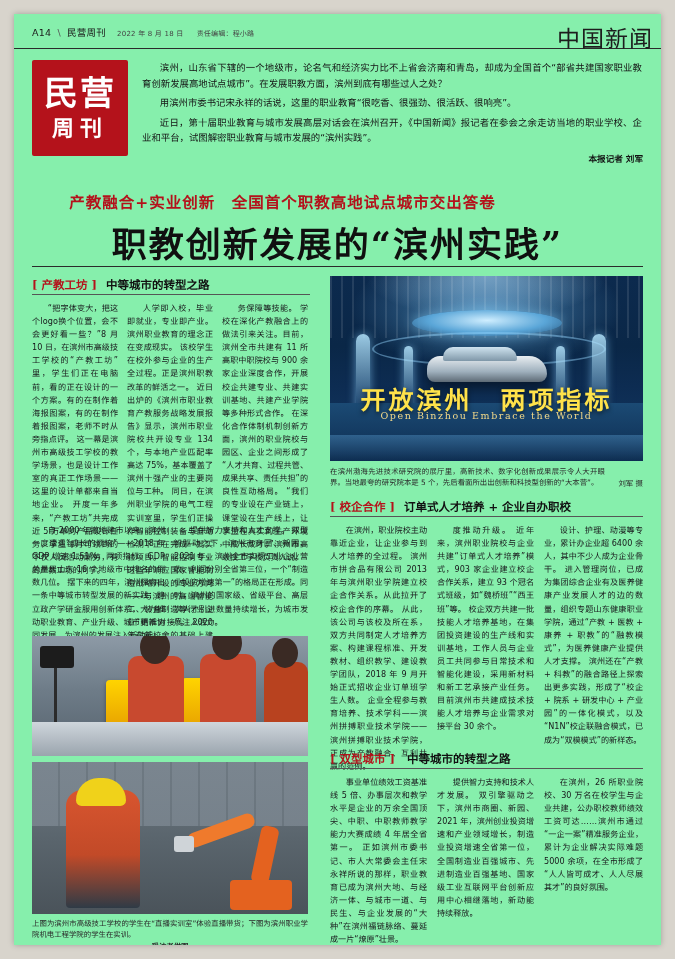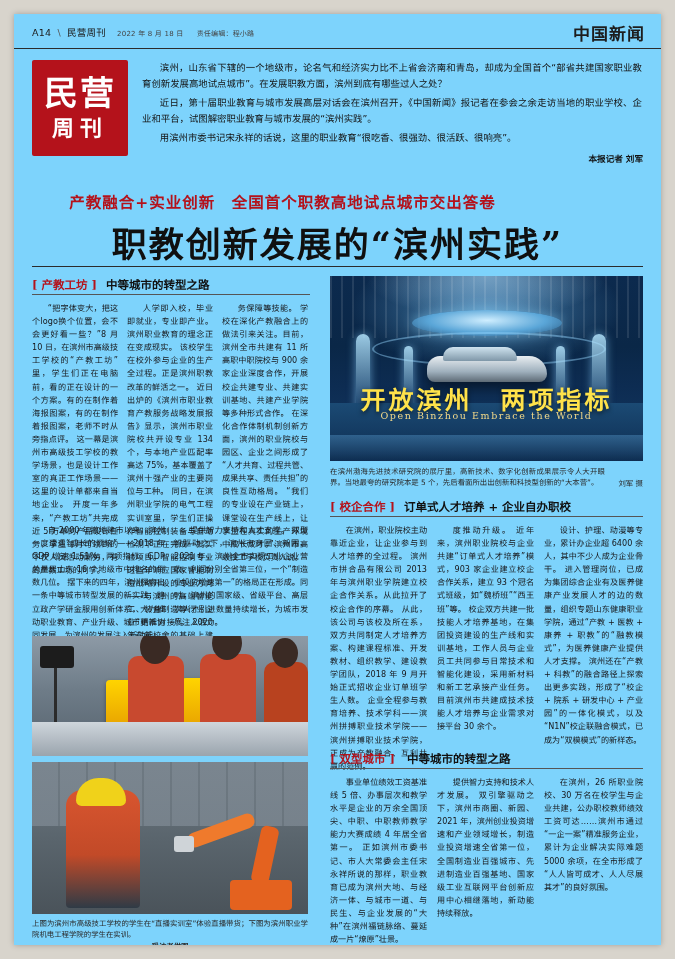--- a/index.html
+++ b/index.html
@@ -4,39 +4,39 @@
 <style>
   html,body{margin:0;padding:0;}
   body{
     width:675px;height:959px;
     background:#d8d4cc;
     font-family:"DejaVu Sans","Liberation Sans",sans-serif;
     overflow:hidden;
   }
   .page{
     position:absolute;left:14px;top:14px;width:647px;height:931px;
-    background:#7dd3fc;
+    background:#86efac;
     box-shadow:0 0 6px rgba(0,0,0,.25);
     overflow:hidden;
   }
   
   .masthead{
     position:absolute;left:0;top:0;width:647px;height:34px;
     border-bottom:1.5px solid #2b2b2b;
   }
   .folio{
     position:absolute;left:18px;top:11px;
     font-size:9.5px;color:#1a1a1a;letter-spacing:.2px;
     white-space:nowrap;
   }
   .folio .sep{margin:0 3px;color:#555;}
   .folio .small{font-size:7px;color:#444;}
   .brand{
-    position:absolute;right:16px;top:6px;
-    font-size:17px;font-weight:bold;color:#1d1d1d;
+    position:absolute;right:8px;top:6px;
+    font-size:23px;font-weight:normal;color:#1d1d1d;
     letter-spacing:1px;white-space:nowrap;
     font-family:"DejaVu Serif","Liberation Serif",serif;
   }
   
   .logobox{
     position:absolute;left:18px;top:46px;width:96px;height:96px;
     background:#b4121b;color:#fff;border-radius:2px;
   }
   .logobox .l1{
     position:absolute;left:0;top:6px;width:96px;text-align:center;
@@ -266,22 +266,22 @@
     <div class="brand">中国新闻</div>
   </div>
 
   <div class="logobox">
     <div class="l1">民营</div>
     <div class="l2">周刊</div>
   </div>
 
   <div class="lead">
     <p>滨州，山东省下辖的一个地级市，论名气和经济实力比不上省会济南和青岛，却成为全国首个“部省共建国家职业教育创新发展高地试点城市”。在发展职教方面，滨州到底有哪些过人之处？</p>
+    <p>用滨州市委书记宋永祥的话说，这里的职业教育“很吃香、很强劲、很活跃、很响亮”。</p>
     <p>近日，第十届职业教育与城市发展高层对话会在滨州召开，《中国新闻》报记者在参会之余走访当地的职业学校、企业和平台，试图解密职业教育与城市发展的“滨州实践”。</p>
-    <p>用滨州市委书记宋永祥的话说，这里的职业教育“很吃香、很强劲、很活跃、很响亮”。</p>
   </div>
   <div class="byline">本报记者 刘军</div>
 
   <div class="kicker">产教融合+实业创新　全国首个职教高地试点城市交出答卷</div>
   <div class="headline">职教创新发展的“滨州实践”</div>
   <div class="rule"></div>
 
   <div class="sect" id="sect1">
     <span class="tag">[ 产教工坊 ]</span>
     <span style="margin-left:5px">中等城市的转型之路</span>

